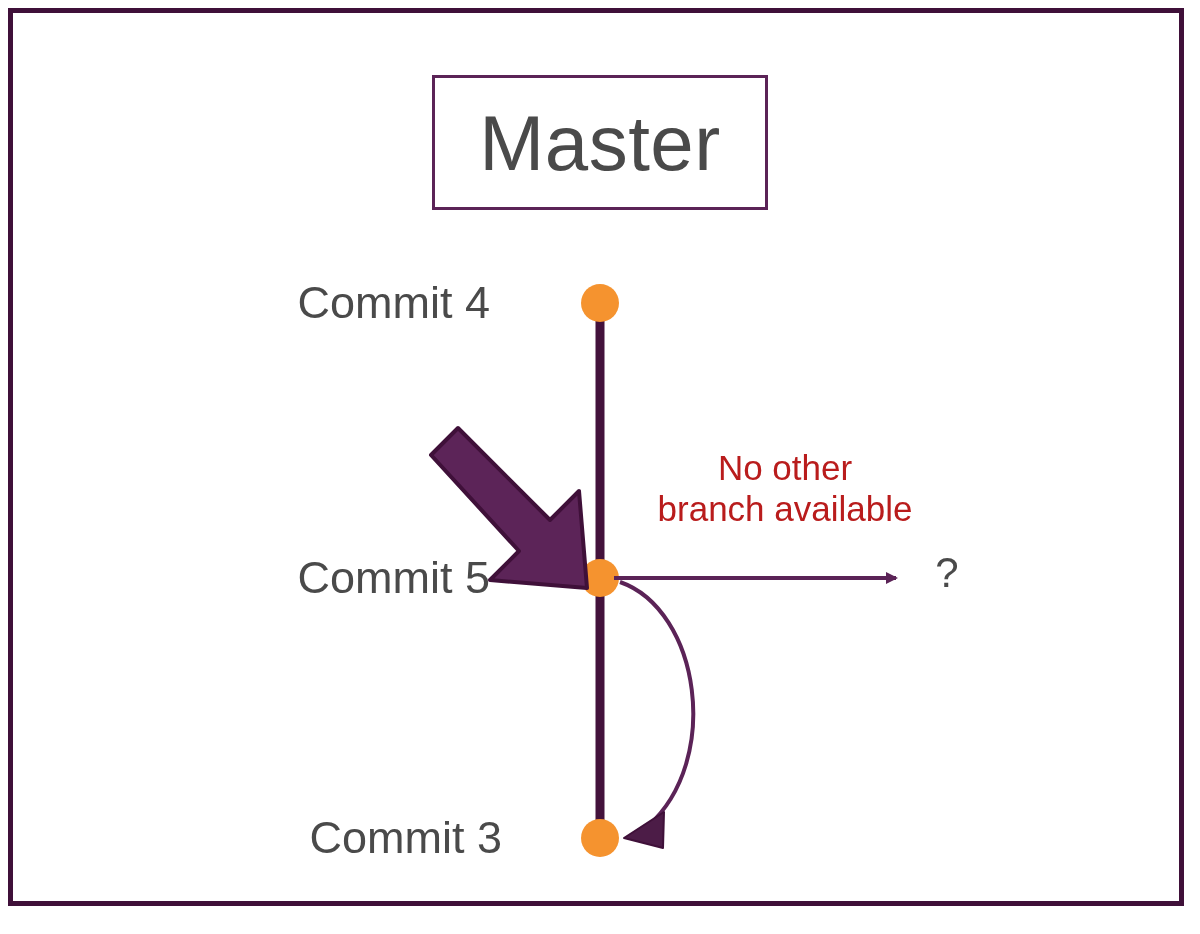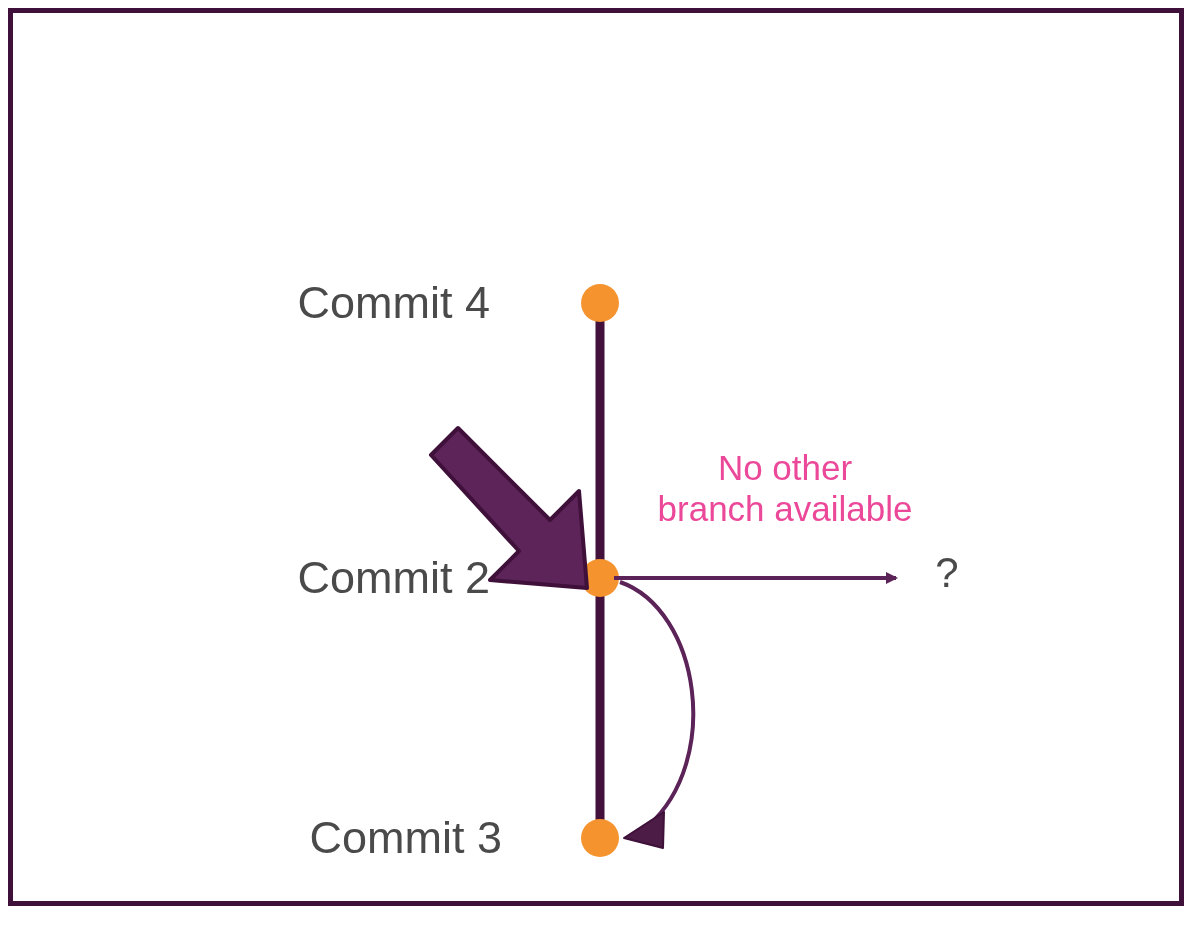--- a/index.html
+++ b/index.html
@@ -53,21 +53,21 @@
     color: #4a4a4a;
     line-height: 1;
     white-space: nowrap;
   }
   .commit-label-1 { left: 140px; top: 280px; width: 350px; }
   .commit-label-2 { left: 140px; top: 555px; width: 350px; }
   .commit-label-3 { left: 152px; top: 815px; width: 350px; }
 
   .annotation {
     position: absolute;
-    color: #ec4899;
+    color: #b91c1c;
     text-align: center;
     line-height: 1.18;
     white-space: pre-line;
   }
   .anno-no-branch {
     left: 600px;
     top: 447px;
     width: 370px;
     font-size: 35px;
   }
@@ -96,20 +96,23 @@
     overflow: visible;
   }
 </style>
 </head>
 <body>
 
 <div id="diagram-root">
 
   <div class="frame-border"></div>
 
+  <div class="title-box">
+    <span class="title-text">Master</span>
+  </div>
 
   <svg class="graphics" viewBox="0 0 1200 934">
     <defs>
       <marker id="thin-arrowhead" markerWidth="12" markerHeight="12" refX="10" refY="6" orient="auto" markerUnits="userSpaceOnUse">
         <path d="M0,0 L12,6 L0,12 Z" fill="#5b2357"></path>
       </marker>
     </defs>
 
     <line x1="600" y1="303" x2="600" y2="838" stroke="#43123c" stroke-width="9"></line>
 
@@ -121,20 +124,20 @@
       <path d="M 437,451 L 464,424 L 556,516 L 585,487 L 593,584 L 496,576 L 525,547 Z" fill="#5c2458" stroke="#3f1039" stroke-width="4" stroke-linejoin="round" transform="translate(-6,4)"></path>
     </g>
 
     <line x1="614" y1="578" x2="896" y2="578" stroke="#5b2357" stroke-width="4" marker-end="url(#thin-arrowhead)"></line>
 
     <path d="M 620,582 C 700,610 722,760 648,826" fill="none" stroke="#5b2357" stroke-width="4"></path>
     <path d="M 624,838 L 664,812 L 663,848 Z" fill="#4c1c47" stroke="#3f1039" stroke-width="2" stroke-linejoin="round"></path>
   </svg>
 
   <div class="commit-label commit-label-1">Commit 4</div>
-  <div class="commit-label commit-label-2">Commit 2</div>
+  <div class="commit-label commit-label-2">Commit 5</div>
   <div class="commit-label commit-label-3">Commit 3</div>
 
   <div class="annotation anno-no-branch">No other
 branch available</div>
   <div class="question-mark">?</div>
 
 </div>
 
 </body></html>

